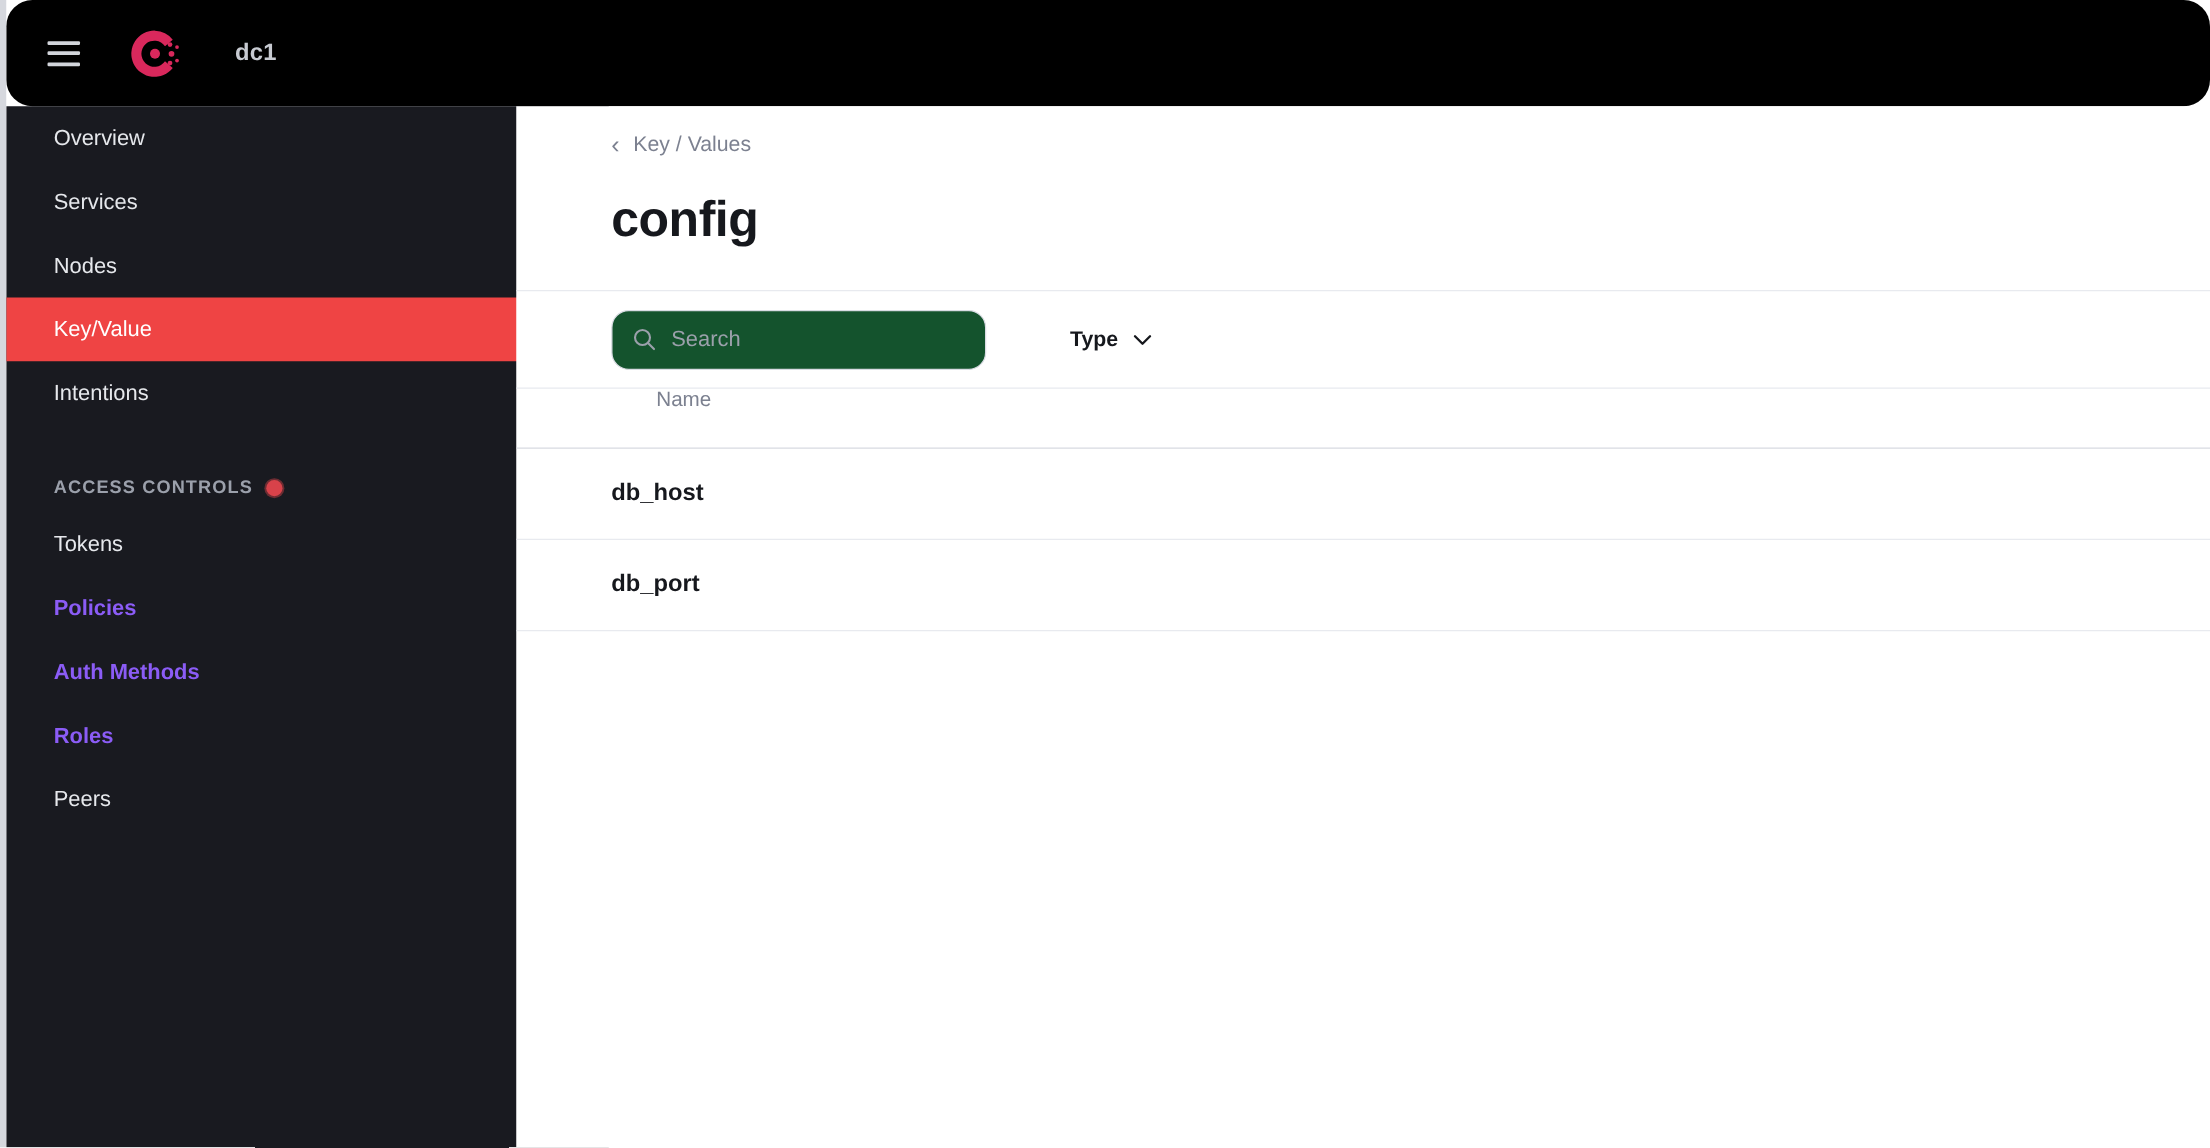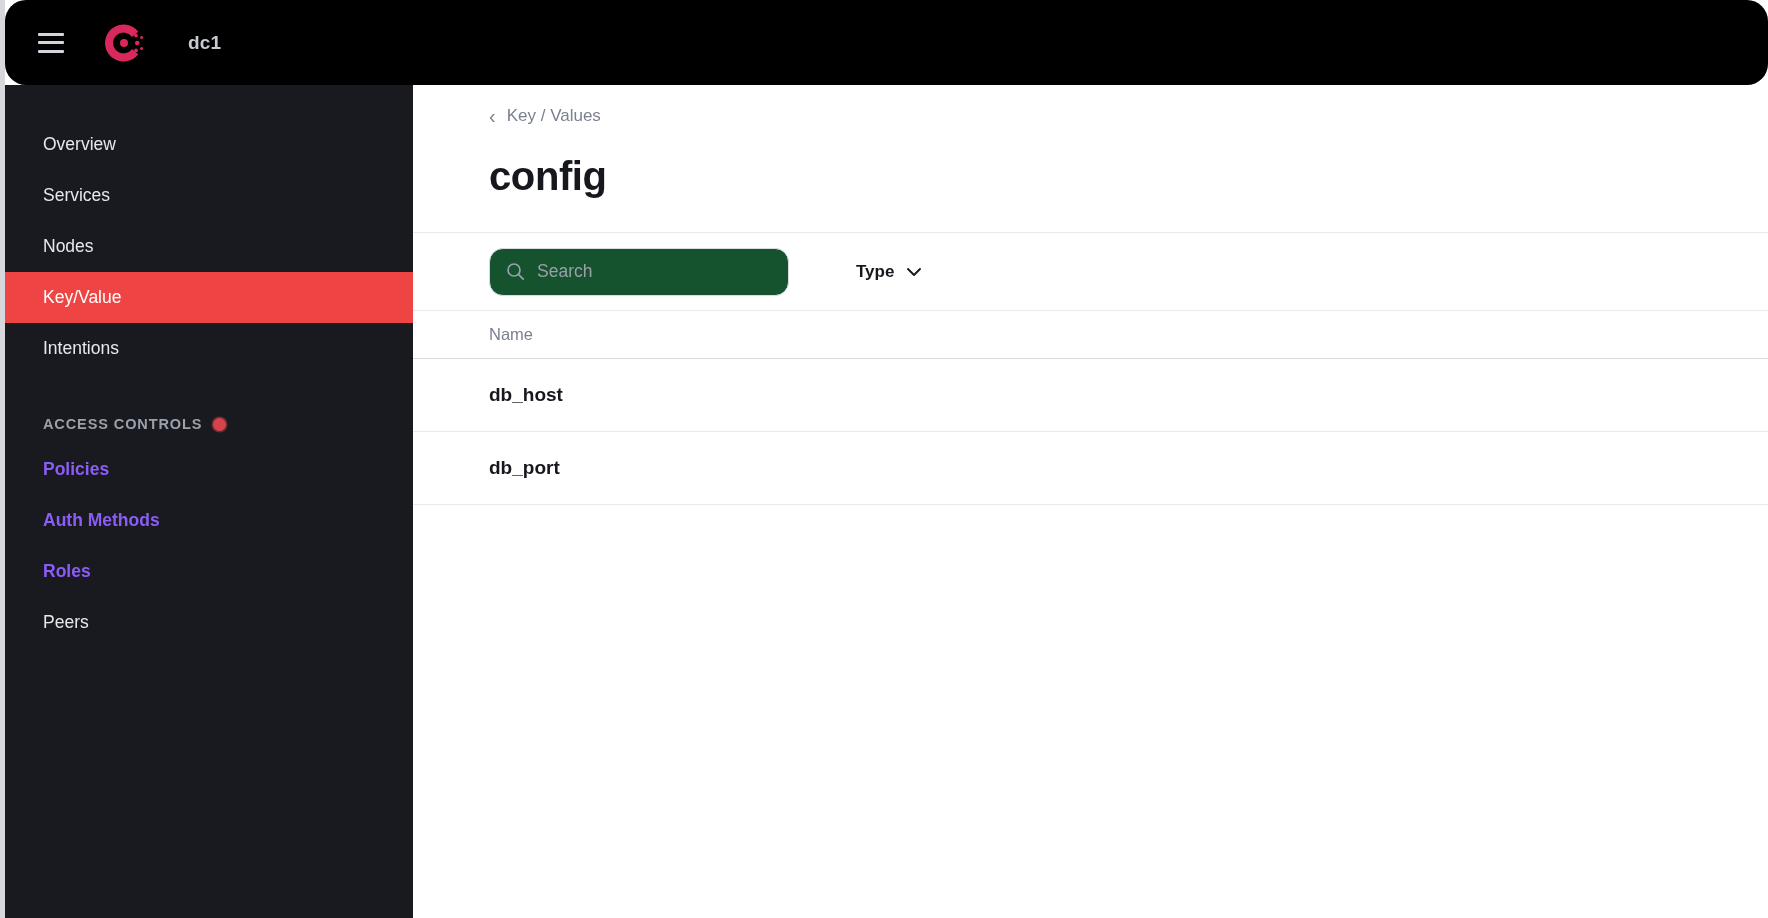--- a/index.html
+++ b/index.html
@@ -47,21 +47,20 @@
     font-size: 19px;
     font-weight: bold;
     letter-spacing: .2px;
   }
 
   
   .sidebar {
     position: absolute; left: 0; top: 85px;
     width: 482px; height: 833px;
     background: #191a20;
-    padding-top: 34px;
   }
   .nav-item {
     height: 51px;
     display: flex; align-items: center;
     padding-left: 38px;
     color: #e6e8ec;
     font-size: 17.5px;
     cursor: pointer;
   }
   .nav-item.active {
@@ -154,22 +153,22 @@
   .type-filter .caret {
     margin-left: 12px;
     display: block;
   }
 
   .table { width: 100%; }
   .th-row {
     border-top: 1px solid #e8eaef;
     border-bottom: 1px solid #d7dae1;
     height: 49px;
-    display: flex; align-items: center;
-    padding-left: 76px;
+    display: flex; 
+    padding-left: 112px;
   }
   .th {
     color: #7c8190;
     font-size: 16.5px;
   }
   .tr {
     height: 73px;
     display: flex; align-items: center;
     padding-left: 76px;
     border-bottom: 1px solid #e8eaef;
@@ -220,20 +219,23 @@
       <span>Key/Value</span>
     </div>
     <div class="nav-item">
       <span>Intentions</span>
     </div>
 
     <div class="nav-section">
       <span>ACCESS CONTROLS</span>
       <span class="section-dot"></span>
     </div>
+    <div class="nav-item">
+      <span>Tokens</span>
+    </div>
     <div class="nav-item disabled">
       <span>Policies</span>
     </div>
     <div class="nav-item disabled">
       <span>Auth Methods</span>
     </div>
     <div class="nav-item disabled">
       <span>Roles</span>
     </div>
 

